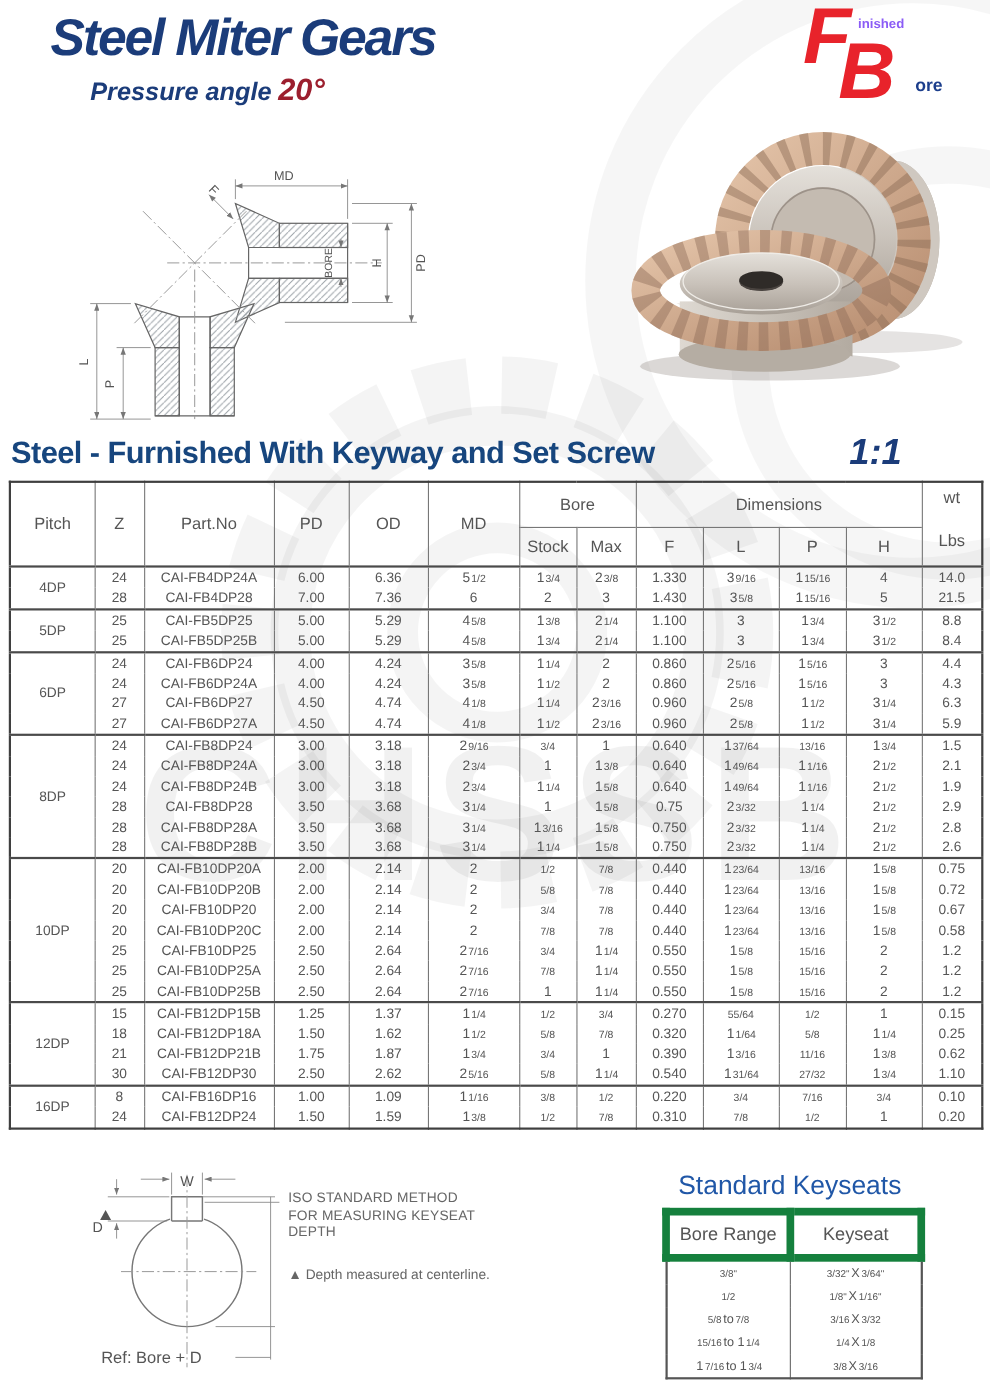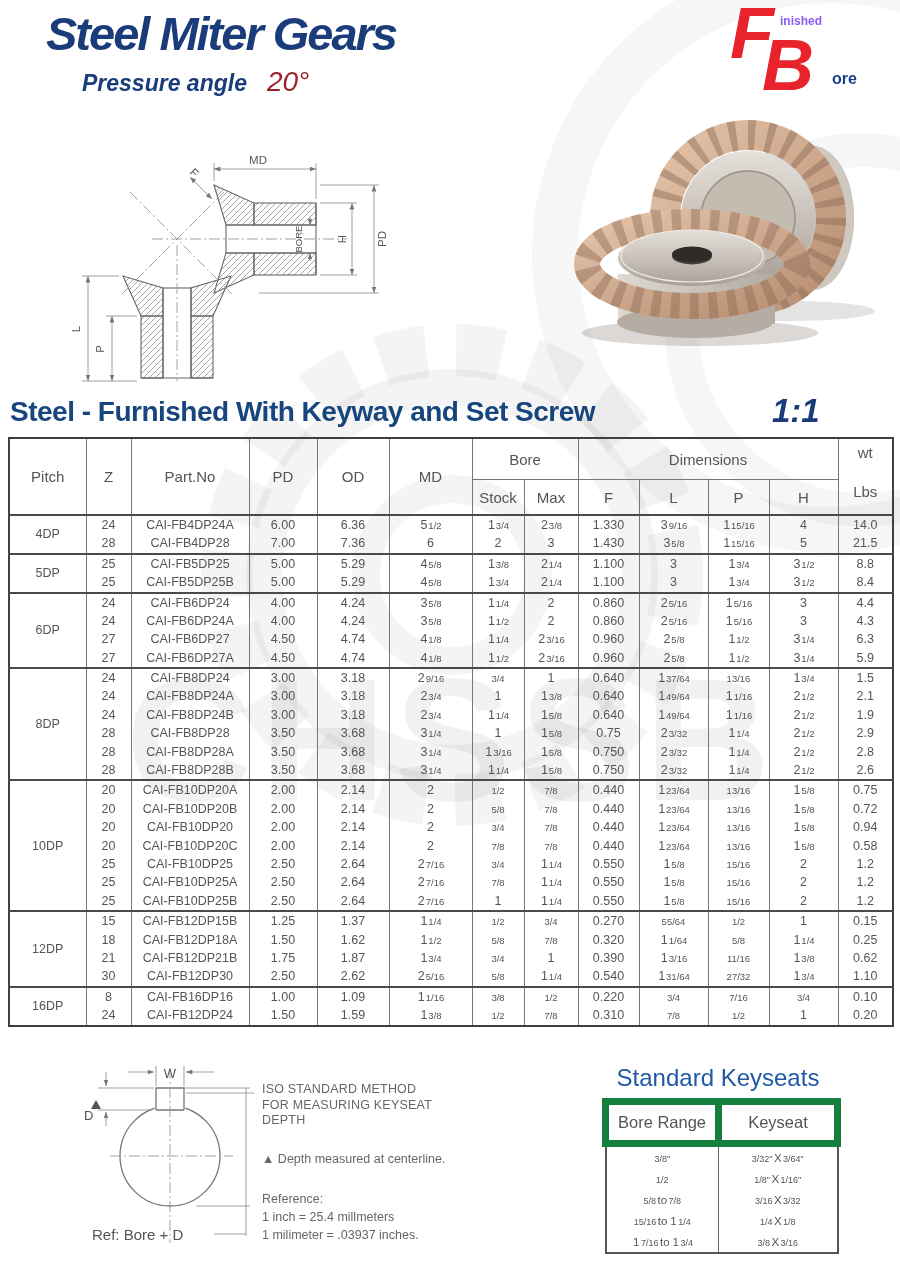--- a/index.html
+++ b/index.html
@@ -6,21 +6,21 @@
   .page{position:relative;width:900px;height:1263px;background:#fff;overflow:hidden;
         font-family:"Liberation Sans",sans-serif;color:#555;}
   .layer{position:absolute;left:0;top:0;z-index:1;}
   .wm{position:absolute;left:0;top:0;z-index:0;}
 
   
   .title{position:absolute;left:46px;top:6px;font-size:47px;font-weight:bold;font-style:italic;
          color:#1b3c7a;letter-spacing:-2px;white-space:nowrap;}
   .subtitle{position:absolute;left:82px;top:66px;white-space:nowrap;}
   .subtitle .pl{font-size:23px;font-weight:bold;font-style:italic;color:#1b3c7a;}
-  .subtitle .pv{font-size:28px;font-weight:normal;font-style:italic;color:#9c1f2e;margin-left:20px;}
+  .subtitle .pv{font-size:28px;font-weight:bold;font-style:italic;color:#9c1f2e;margin-left:6px;}
   .fblogo{position:absolute;left:722px;top:6px;width:170px;height:95px;}
   .fblogo span{position:absolute;white-space:nowrap;}
   .fb-f{left:8px;top:-14px;font-size:72px;font-weight:bold;font-style:italic;color:#e8232b;}
   .fb-b{left:40px;top:18px;font-size:72px;font-weight:bold;font-style:italic;color:#e8232b;}
   .fb-finished{left:58px;top:8px;font-size:12px;font-weight:bold;color:#8b5cf6;}
   .fb-ore{left:110px;top:64px;font-size:16px;font-weight:bold;color:#1c3e8c;}
 
   
   .sectitle{position:absolute;left:10px;top:396px;font-size:28px;font-weight:bold;color:#17467e;
             letter-spacing:-0.5px;white-space:nowrap;}
@@ -473,21 +473,21 @@
               <td class="c-part">CAI-FB10DP20</td>
               <td class="c-pd"><span class="wh">2.00</span></td>
               <td class="c-od"><span class="wh">2.14</span></td>
               <td class="c-md"><span class="wh">2</span></td>
               <td class="c-stock"><span class="fr">3/4</span></td>
               <td class="c-max"><span class="fr">7/8</span></td>
               <td class="c-f"><span class="wh">0.440</span></td>
               <td class="c-l"><span class="wh">1</span><span class="fr">23/64</span></td>
               <td class="c-p"><span class="fr">13/16</span></td>
               <td class="c-h"><span class="wh">1</span><span class="fr">5/8</span></td>
-              <td class="c-wt"><span class="wh">0.94</span></td>
+              <td class="c-wt"><span class="wh">0.67</span></td>
             </tr>
             <tr>
               <td class="c-z"><span class="wh">20</span></td>
               <td class="c-part">CAI-FB10DP20C</td>
               <td class="c-pd"><span class="wh">2.00</span></td>
               <td class="c-od"><span class="wh">2.14</span></td>
               <td class="c-md"><span class="wh">2</span></td>
               <td class="c-stock"><span class="fr">7/8</span></td>
               <td class="c-max"><span class="fr">7/8</span></td>
               <td class="c-f"><span class="wh">0.440</span></td>
@@ -667,25 +667,20 @@
     </svg>
     <div class="note iso">
       <div>ISO STANDARD METHOD</div>
       <div>FOR MEASURING KEYSEAT</div>
       <div>DEPTH</div>
     </div>
     <div class="note dnote">
       <span>▲</span>
       <span>Depth measured at centerline.</span>
     </div>
-    <div class="note refnote">
-      <div>Reference:</div>
-      <div>1 inch = 25.4 millmeters</div>
-      <div>1 milimeter = .03937 inches.</div>
-    </div>
     <div class="refbore">Ref: Bore + D</div>
 
     <div class="kstitle">Standard Keyseats</div>
     <div class="kstab">
       <table class="ks">
         <colgroup>
             <col style="width:113px">
             <col style="width:119px">
           </colgroup>
         <thead>

